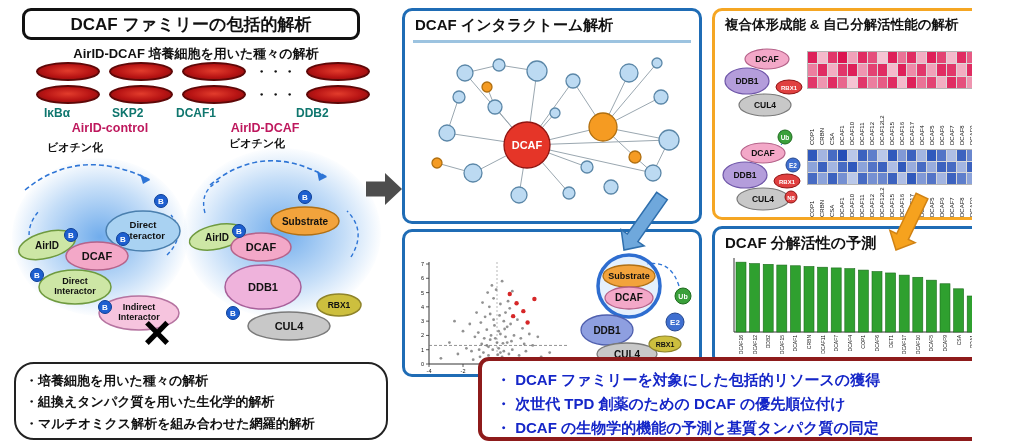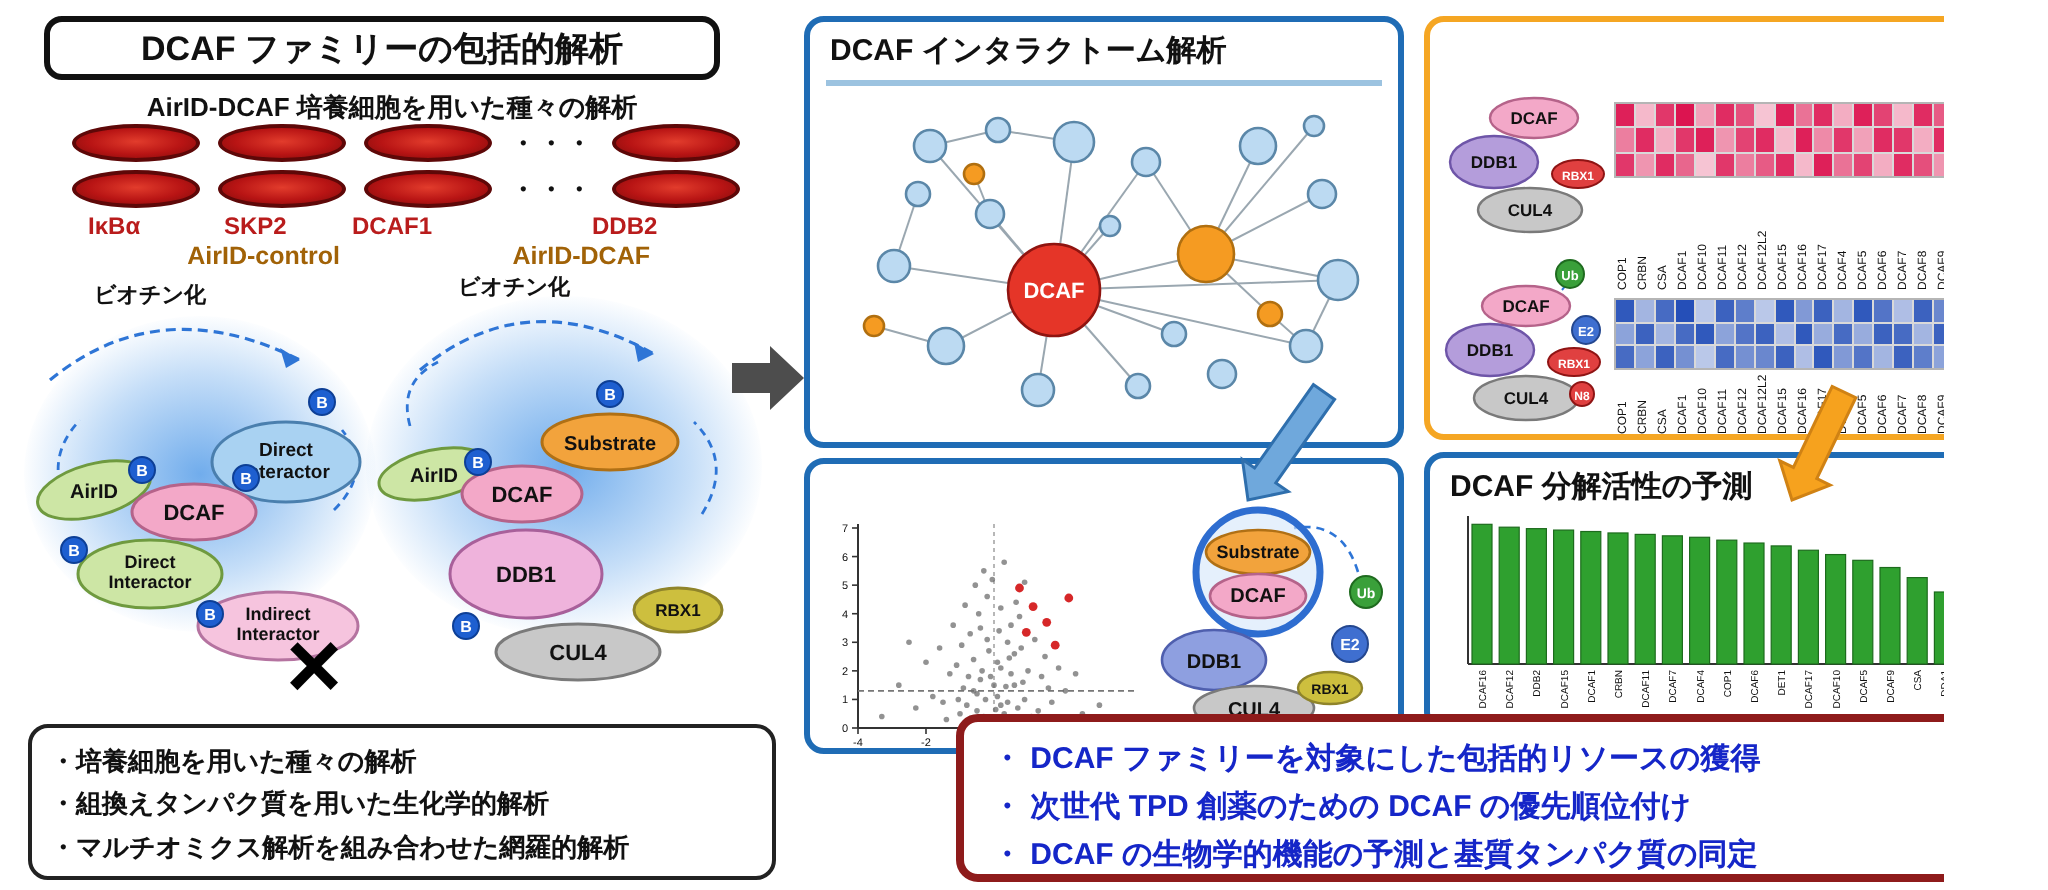--- a/index.html
+++ b/index.html
@@ -11,28 +11,28 @@
           line-height: 27px; text-align: center; color: #111; background: #fff; }
   .caption { position: absolute; left: 26px; top: 45px; width: 340px; text-align: center;
              font-weight: bold; font-size: 13px; color: #111; }
 
   .cellrow { position: absolute; left: 36px; display: flex; align-items: center; gap: 9px; }
   .cell { width: 64px; height: 19px; border-radius: 50%;
           background: radial-gradient(ellipse at 50% 45%, #e23c2c 0%, #b81414 55%, #7d0b0b 100%);
           border: 2px solid #5e0808; }
   .dots { font-weight: bold; font-size: 13px; letter-spacing: 1px; color: #111; }
 
-  .lbl { position: absolute; font-weight: bold; font-size: 12px; color: #b91c1c; }
-  .grp { position: absolute; font-weight: bold; font-size: 12.5px; color: #a16207; text-align: right; }
+  .lbl { position: absolute; font-weight: bold; font-size: 12px; color: #0f766e; }
+  .grp { position: absolute; font-weight: bold; font-size: 12.5px; color: #be185d; text-align: center; }
 
   .glow { position: absolute; border-radius: 50%;
           background: radial-gradient(ellipse at center, rgba(105,168,235,0.95) 0%, rgba(150,195,242,0.55) 45%, rgba(255,255,255,0) 72%); }
 
   .bullets-box { position: absolute; left: 14px; top: 362px; width: 374px; height: 78px;
-                 border: 2px solid #222; border-radius: 10px; background: #fff; padding: 6px 9px; }
+                 border: 2px solid #222; border-radius: 20px; background: #fff; padding: 6px 9px; }
   .bullets-box div { font-weight: bold; font-size: 13px; color: #111; line-height: 1.65; white-space: nowrap; }
 
   .panel { position: absolute; background: #fff; border-radius: 10px; }
   .b-blue { border: 3px solid #1f6cb5; padding-left: 12px; }
   .b-orange { border: 3px solid #f5a623; }
   .panel-title { position: absolute; left: 10px; top: 5px; font-weight: bold; font-size: 15px; color: #111; white-space: nowrap; }
   .underline { position: absolute; left: 8px; top: 29px; height: 3px; background: #9cc3e0; }
 
   .hm { position: absolute; display: grid; grid-template-columns: repeat(20, 1fr); gap: 1px;
         background: #d9d9d9; border: 1px solid #b5b5b5; }
@@ -341,20 +341,21 @@
       <ellipse cx="98" cy="96" rx="16" ry="8" fill="#cdbf3e" stroke="#8f842a" stroke-width="1.2"></ellipse>
       <text x="98" y="99" font-size="7" font-weight="bold" text-anchor="middle" fill="#111">RBX1</text>
       <circle cx="108" cy="74" r="9" fill="#3f6fd0" stroke="#24478f"></circle>
       <text x="108" y="77" font-size="8" font-weight="bold" fill="#fff" text-anchor="middle">E2</text>
       <circle cx="116" cy="48" r="8" fill="#3aa03a" stroke="#1f6b1f"></circle>
       <text x="116" y="51" font-size="7" font-weight="bold" fill="#fff" text-anchor="middle">Ub</text>
     </svg>
   </div>
 
   <div class="panel b-orange" style="left:712px;top:8px;width:306px;height:212px">
+    <div class="panel-title" style="font-size:13.5px">複合体形成能 &amp; 自己分解活性能の解析</div>
 
     <svg style="position:absolute;left:6px;top:34px" width="82" height="78" viewBox="0 0 82 78">
       <ellipse cx="46" cy="14" rx="22" ry="10" fill="#f3a8c8" stroke="#b5638a" stroke-width="1.2"></ellipse>
       <text x="46" y="17" font-size="8.5" font-weight="bold" text-anchor="middle" fill="#111">DCAF</text>
       <ellipse cx="26" cy="36" rx="22" ry="13" fill="#b49ddb" stroke="#6e55a8" stroke-width="1.2"></ellipse>
       <text x="26" y="39" font-size="8.5" font-weight="bold" text-anchor="middle" fill="#111">DDB1</text>
       <ellipse cx="44" cy="60" rx="26" ry="11" fill="#c8c8c8" stroke="#7a7a7a" stroke-width="1.2"></ellipse>
       <text x="44" y="63" font-size="8.5" font-weight="bold" text-anchor="middle" fill="#111">CUL4</text>
       <ellipse cx="68" cy="42" rx="13" ry="7" fill="#e04040" stroke="#8f1414" stroke-width="1"></ellipse>
       <text x="68" y="45" font-size="6" font-weight="bold" fill="#fff" text-anchor="middle">RBX1</text>

